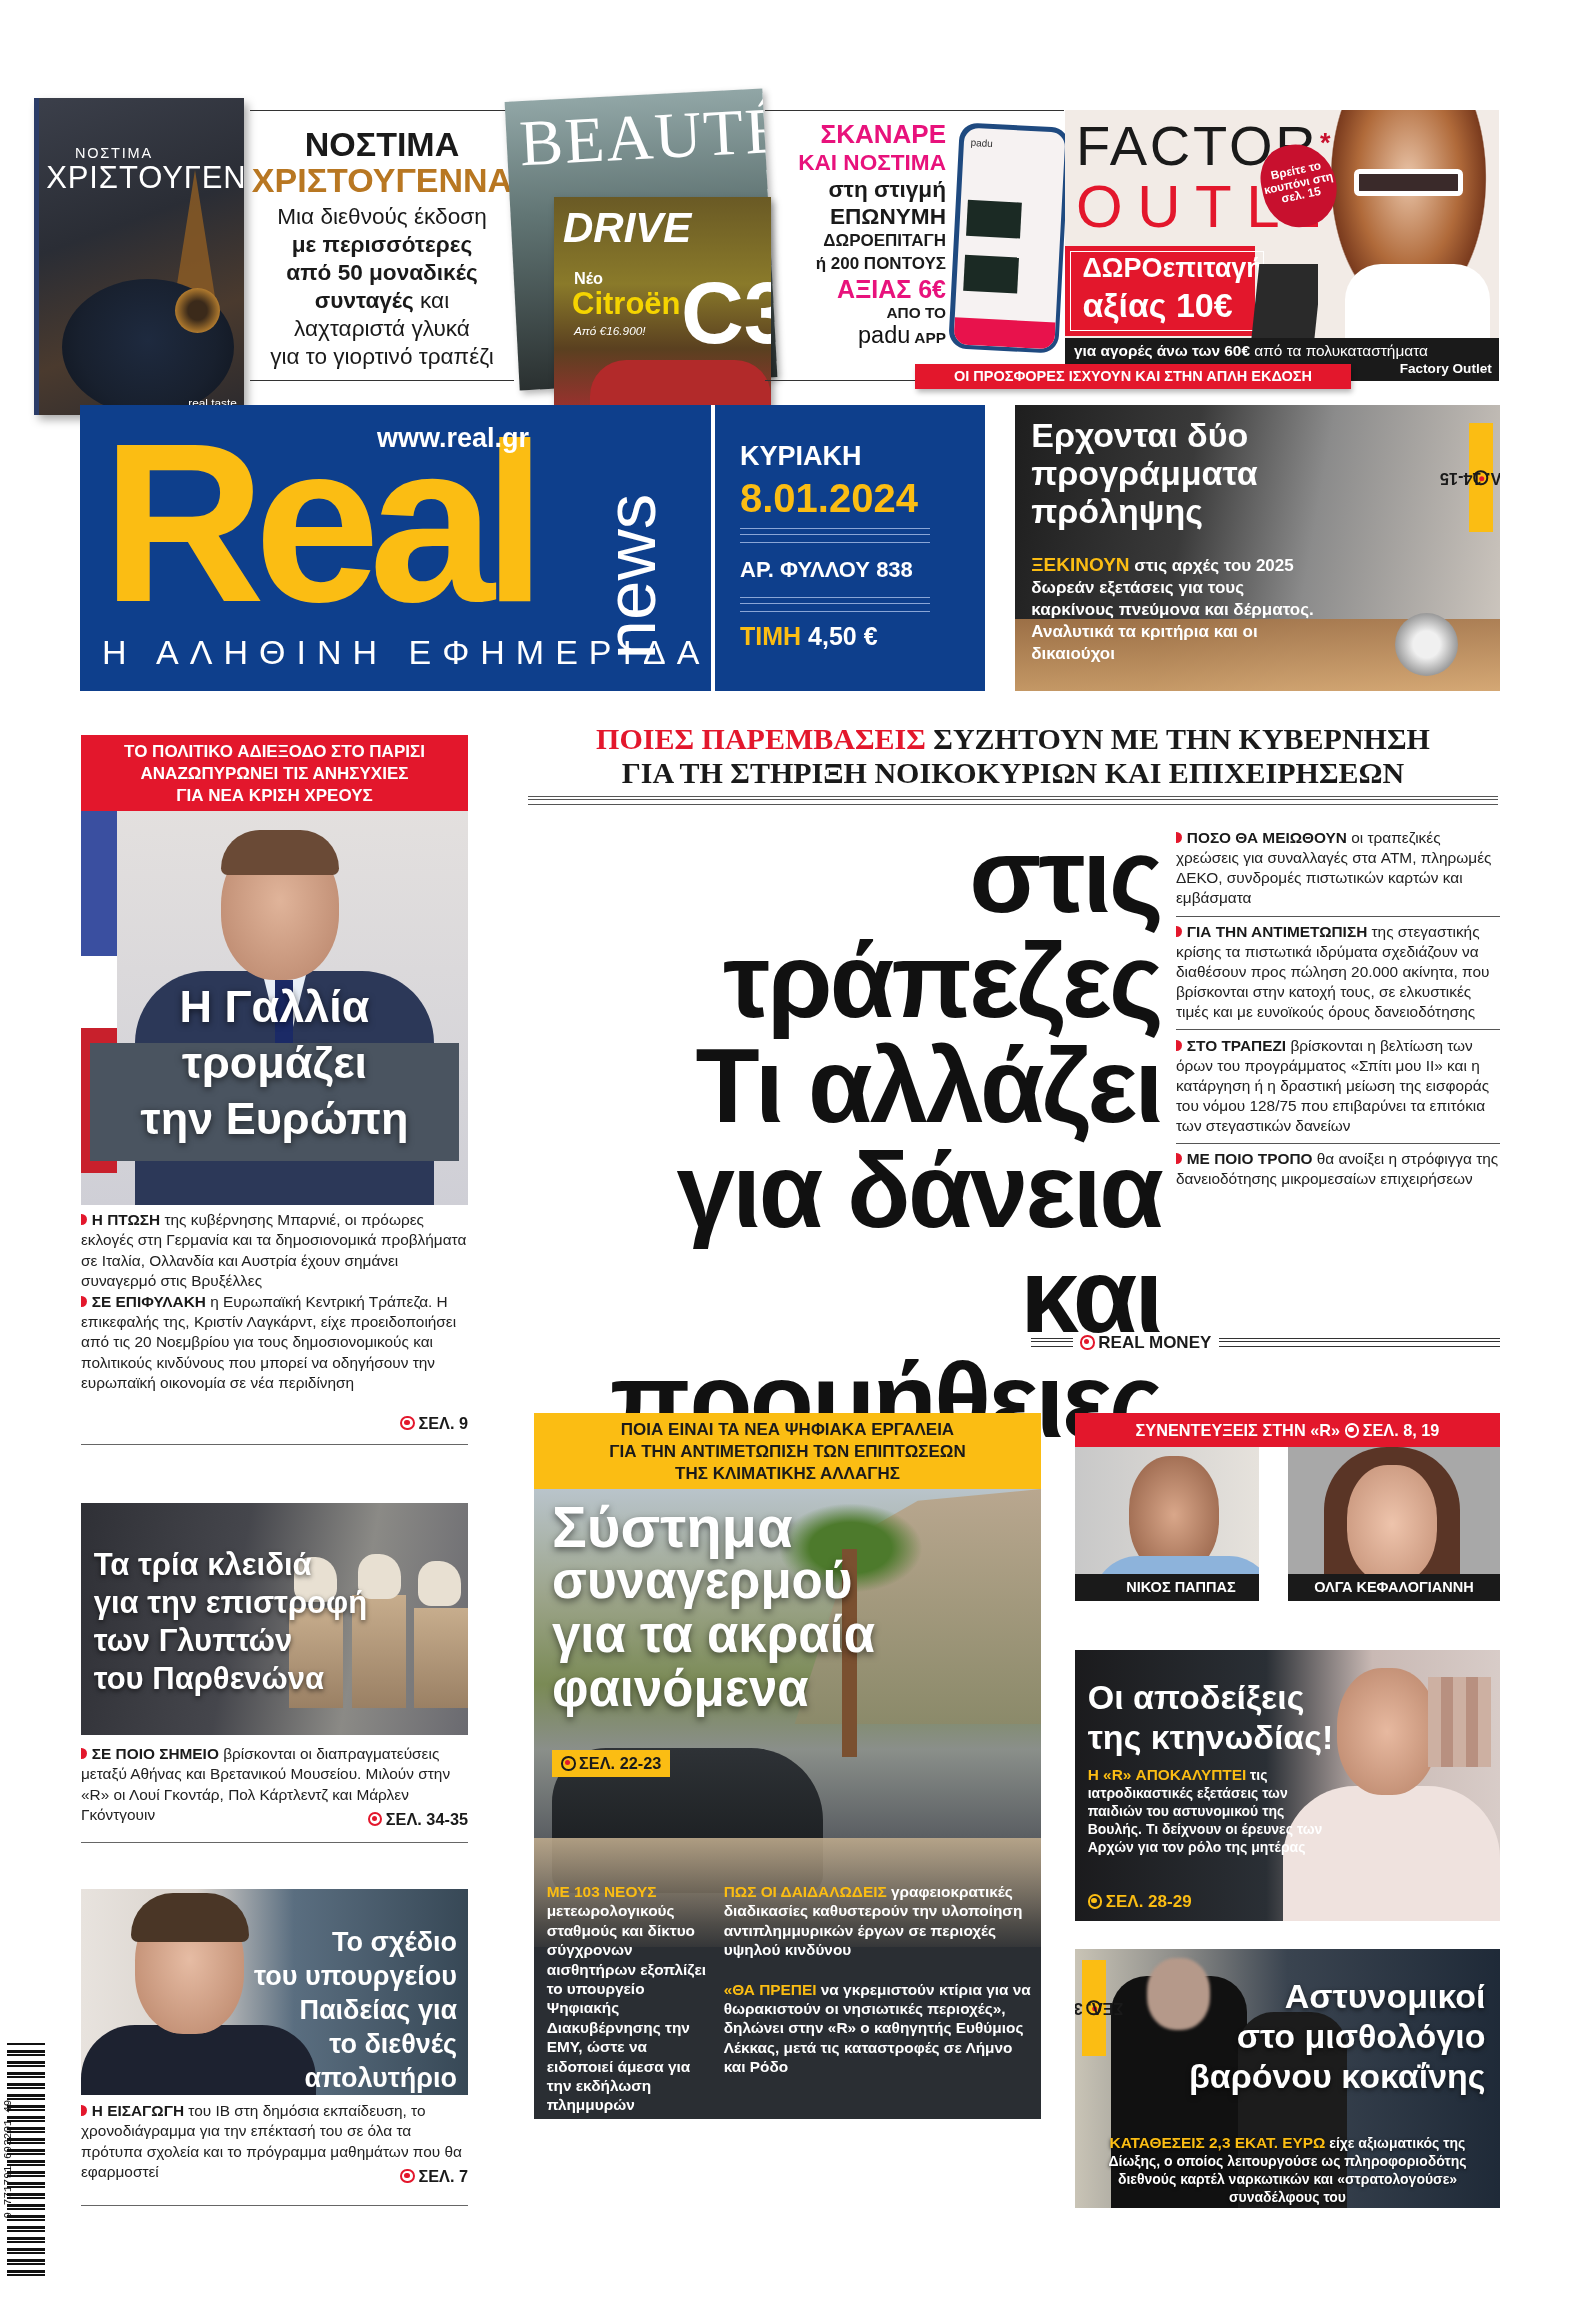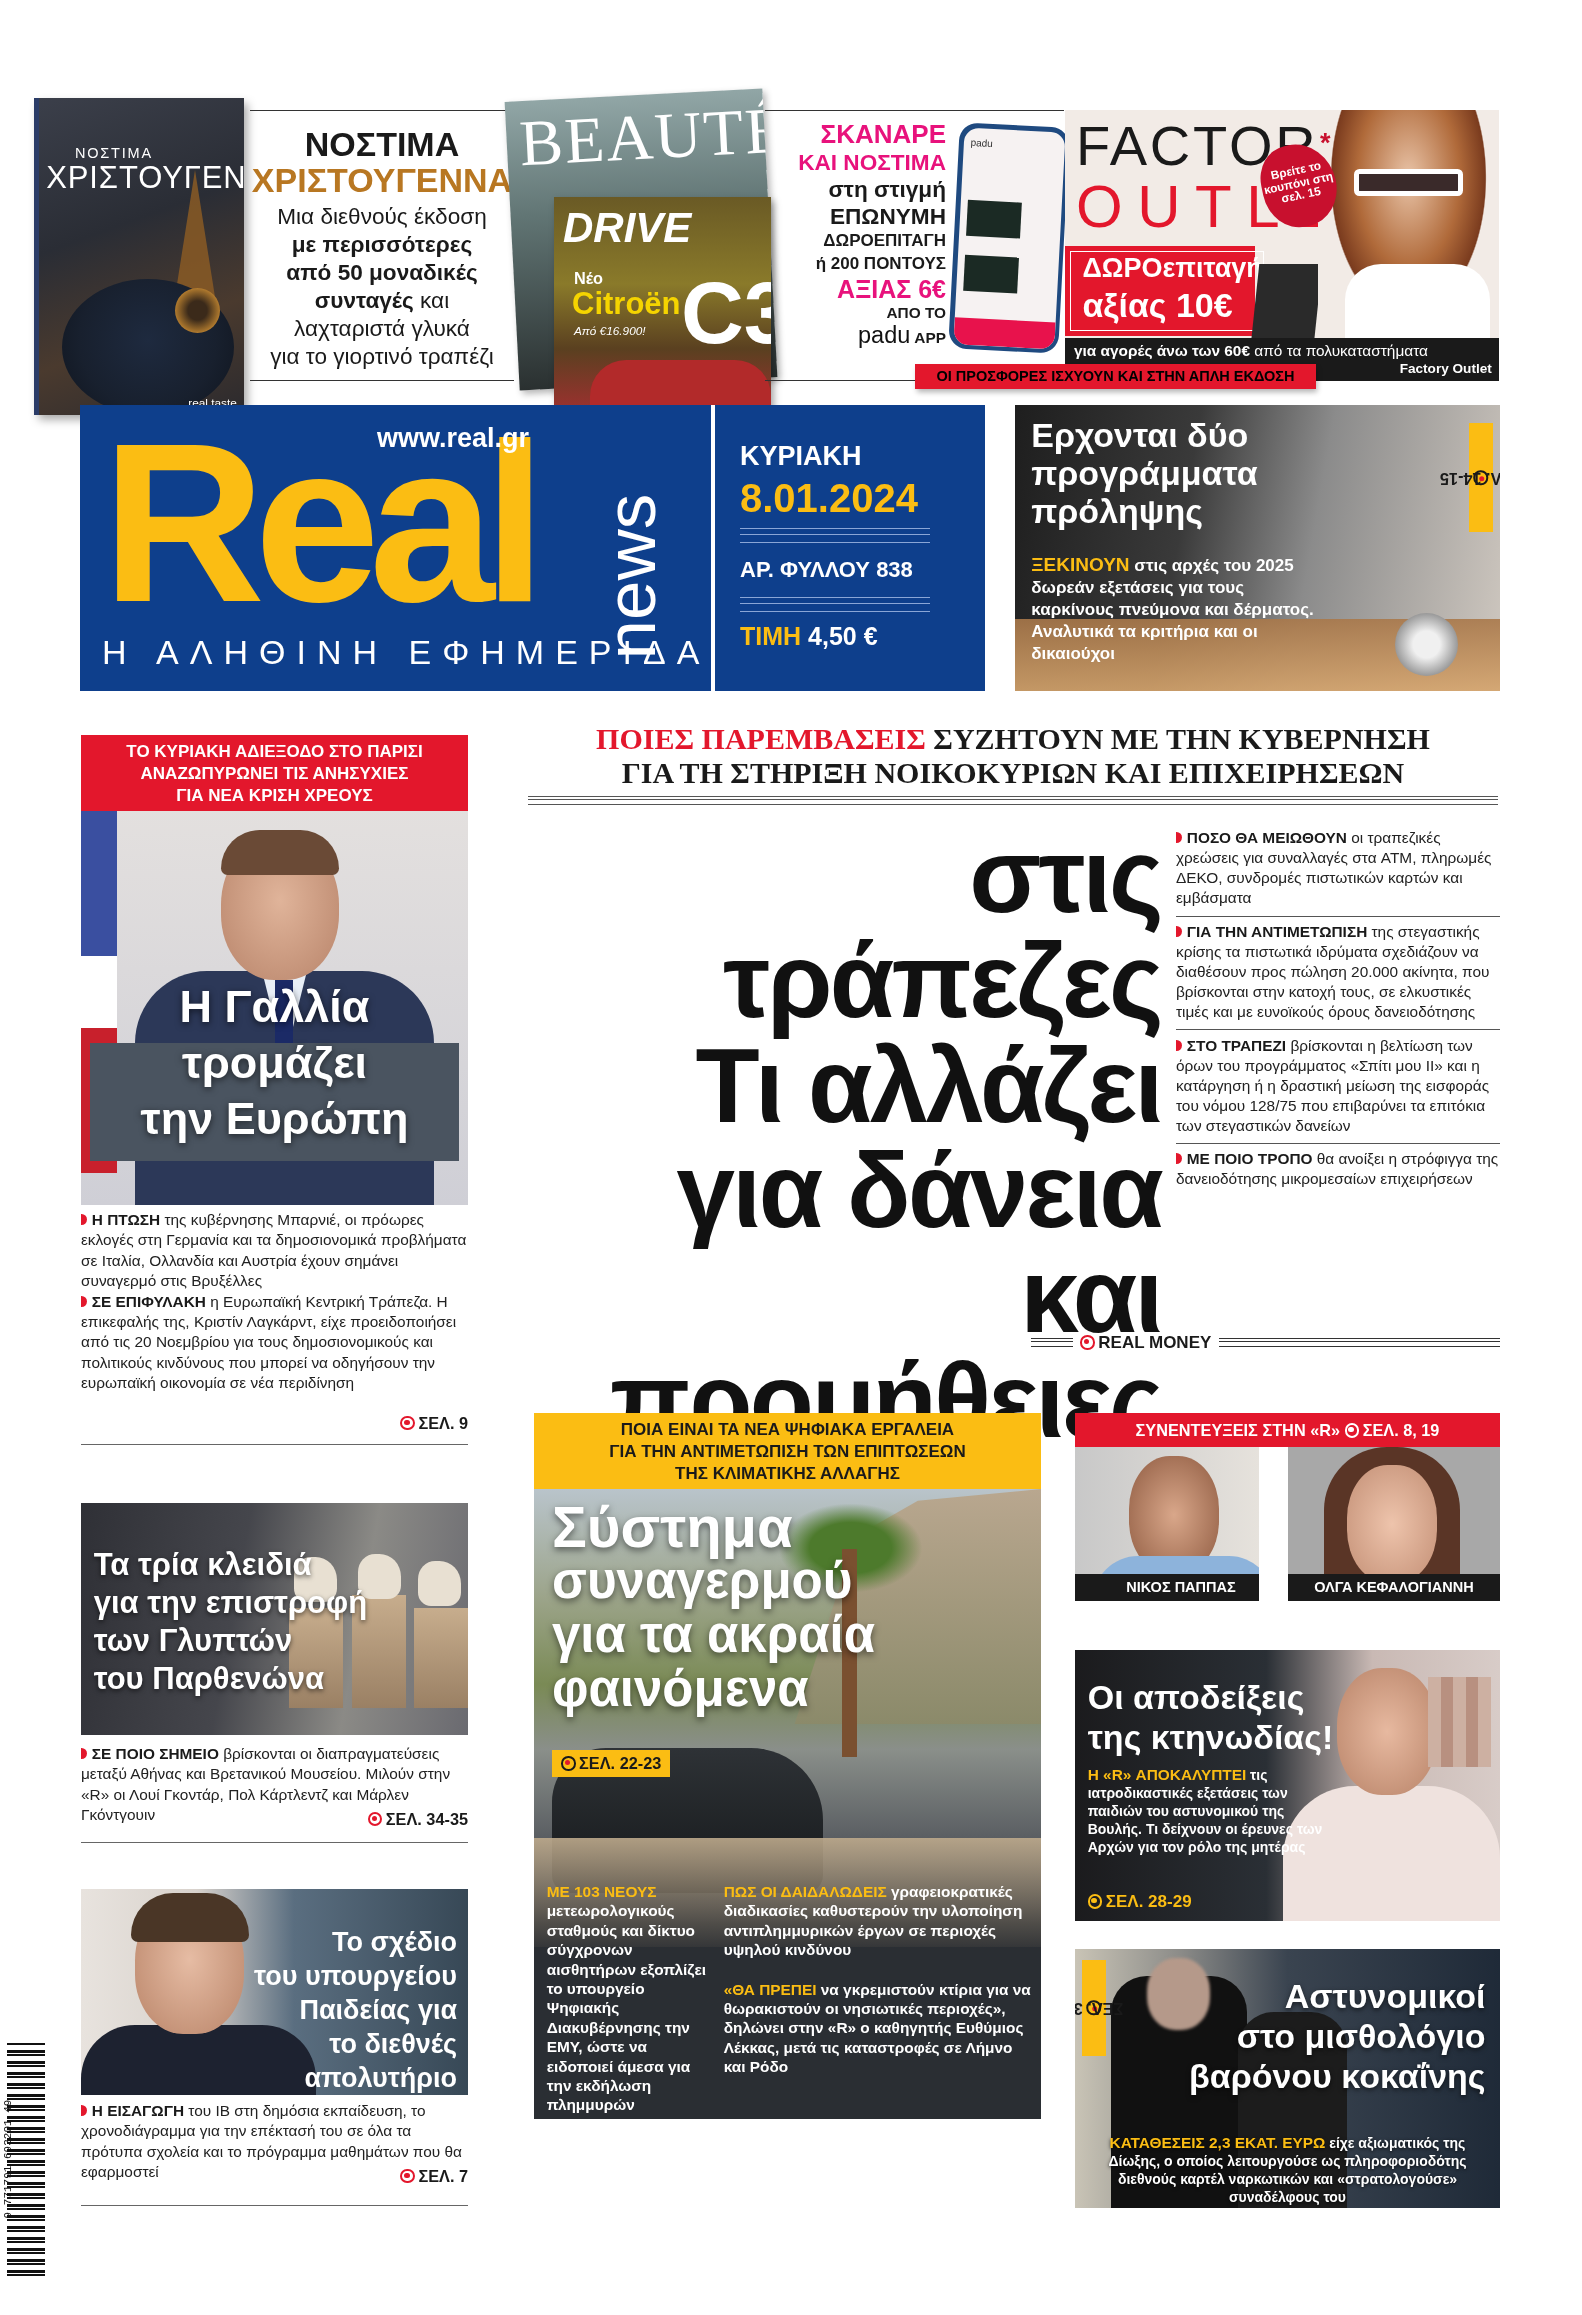--- a/index.html
+++ b/index.html
@@ -63,21 +63,21 @@
   .promo-factory .blob { position: absolute; left: 197px; top: 34px; width: 74px; height: 83px; background: #c8102e; border-radius: 44% 56% 50% 50%; color: #fff; font-size: 11.8px; font-weight: 700; text-align: center; padding-top: 20px; transform: rotate(-12deg); line-height: 12.7px; }
   .promo-factory .star { position: absolute; left: 255px; top: 18px; font-size: 27px; color: #c8102e; font-weight: 700; }
   .promo-factory .woman { position: absolute; right: 0; top: 0; width: 181px; height: 226px; background: radial-gradient(ellipse at 50% 30%, #e9c4a8 0%, #b06a3a 40%, #7a3b1e 60%, #f2ebe6 61%); }
   .promo-factory .woman .glasses { position: absolute; left: 36px; top: 59px; width: 109px; height: 27px; border: 5.4px solid #fff; border-radius: 5.4px; background: #3a2a2a; }
   .promo-factory .woman .shirt { position: absolute; left: 27px; top: 154px; width: 145px; height: 81px; background: #fff; border-radius: 36px 36px 0 0; }
   .promo-factory .bags { position: absolute; left: 190px; top: 154px; width: 63px; height: 81px; background: #2a2a2a; transform: skewX(-6deg); }
   .promo-factory .blk { position: absolute; left: 0; bottom: 0; right: 0; height: 43px; background: #1a1a1a; color: #fff; padding: 3.6px 7.2px 0 9px; }
   .promo-factory .blk .x1 { font-size: 15.4px; line-height: 18px; }
   .promo-factory .blk .x1 b { font-weight: 700; }
   .promo-factory .blk .x2 { font-size: 13.6px; font-weight: 700; text-align: right; line-height: 18px; }
-  .promo-ribbon { left: 915px; top: 364px; width: 401px; height: 25px; background: #e3172c; color: #000000; font-size: 14.5px; font-weight: 700; text-align: center; line-height: 25px; box-shadow: 1.8px 3.6px 5.4px rgba(0,0,0,.3); }
+  .promo-ribbon { left: 915px; top: 364px; width: 436px; height: 25px; background: #e3172c; color: #ffffff; font-size: 14.5px; font-weight: 700; text-align: center; line-height: 25px; box-shadow: 1.8px 3.6px 5.4px rgba(0,0,0,.3); }
 
   
   .masthead { left: 80px; top: 405px; width: 905px; height: 286px; background: #0e3f8c; }
   .masthead .divider { position: absolute; left: 631px; top: 0; width: 3.6px; height: 100%; background: #fff; }
   .masthead .logo-real { position: absolute; left: 22px; top: 5.4px; font-size: 226px; font-weight: 700; color: #fbbd13; letter-spacing: -11px; line-height: 226px; }
   .masthead .logo-news { position: absolute; left: 550px; top: 136px; font-size: 71px; color: #fff; transform: rotate(-90deg); transform-origin: center center; width: 208px; text-align: center; line-height: 71px; margin-left: -104px; }
   .masthead .url { position: absolute; left: 297px; top: 18px; font-size: 27px; font-weight: 700; color: #fff; }
   .masthead .tagline { position: absolute; left: 22px; top: 228px; font-size: 34px; color: #fff; letter-spacing: 11px; }
   .masthead .info { position: absolute; left: 660px; top: 0; width: 235px; }
   .masthead .day { position: absolute; top: 36px; font-size: 27px; font-weight: 700; color: #fff; }
@@ -337,21 +337,21 @@
 </div>
 
 <div class="abs real-money">
   <div class="rl" style="left:0; width:42px;"></div>
   <div class="rl" style="left:181px; right:0;"></div>
   <div class="lbl"><span class="target"></span><span>REAL MONEY</span></div>
 </div>
 
 <div class="abs france">
   <div class="kick">
-    <div>ΤΟ ΚΥΡΙΑΚΗ ΑΔΙΕΞΟΔΟ ΣΤΟ ΠΑΡΙΣΙ</div>
+    <div>ΤΟ ΠΟΛΙΤΙΚΟ ΑΔΙΕΞΟΔΟ ΣΤΟ ΠΑΡΙΣΙ</div>
     <div>ΑΝΑΖΩΠΥΡΩΝΕΙ ΤΙΣ ΑΝΗΣΥΧΙΕΣ</div>
     <div>ΓΙΑ ΝΕΑ ΚΡΙΣΗ ΧΡΕΟΥΣ</div>
   </div>
   <div class="flag"></div>
   <div class="person">
     <div class="suit"></div>
     <div class="shirt"></div>
     <div class="tie"></div>
     <div class="head"></div>
     <div class="hair"></div>

